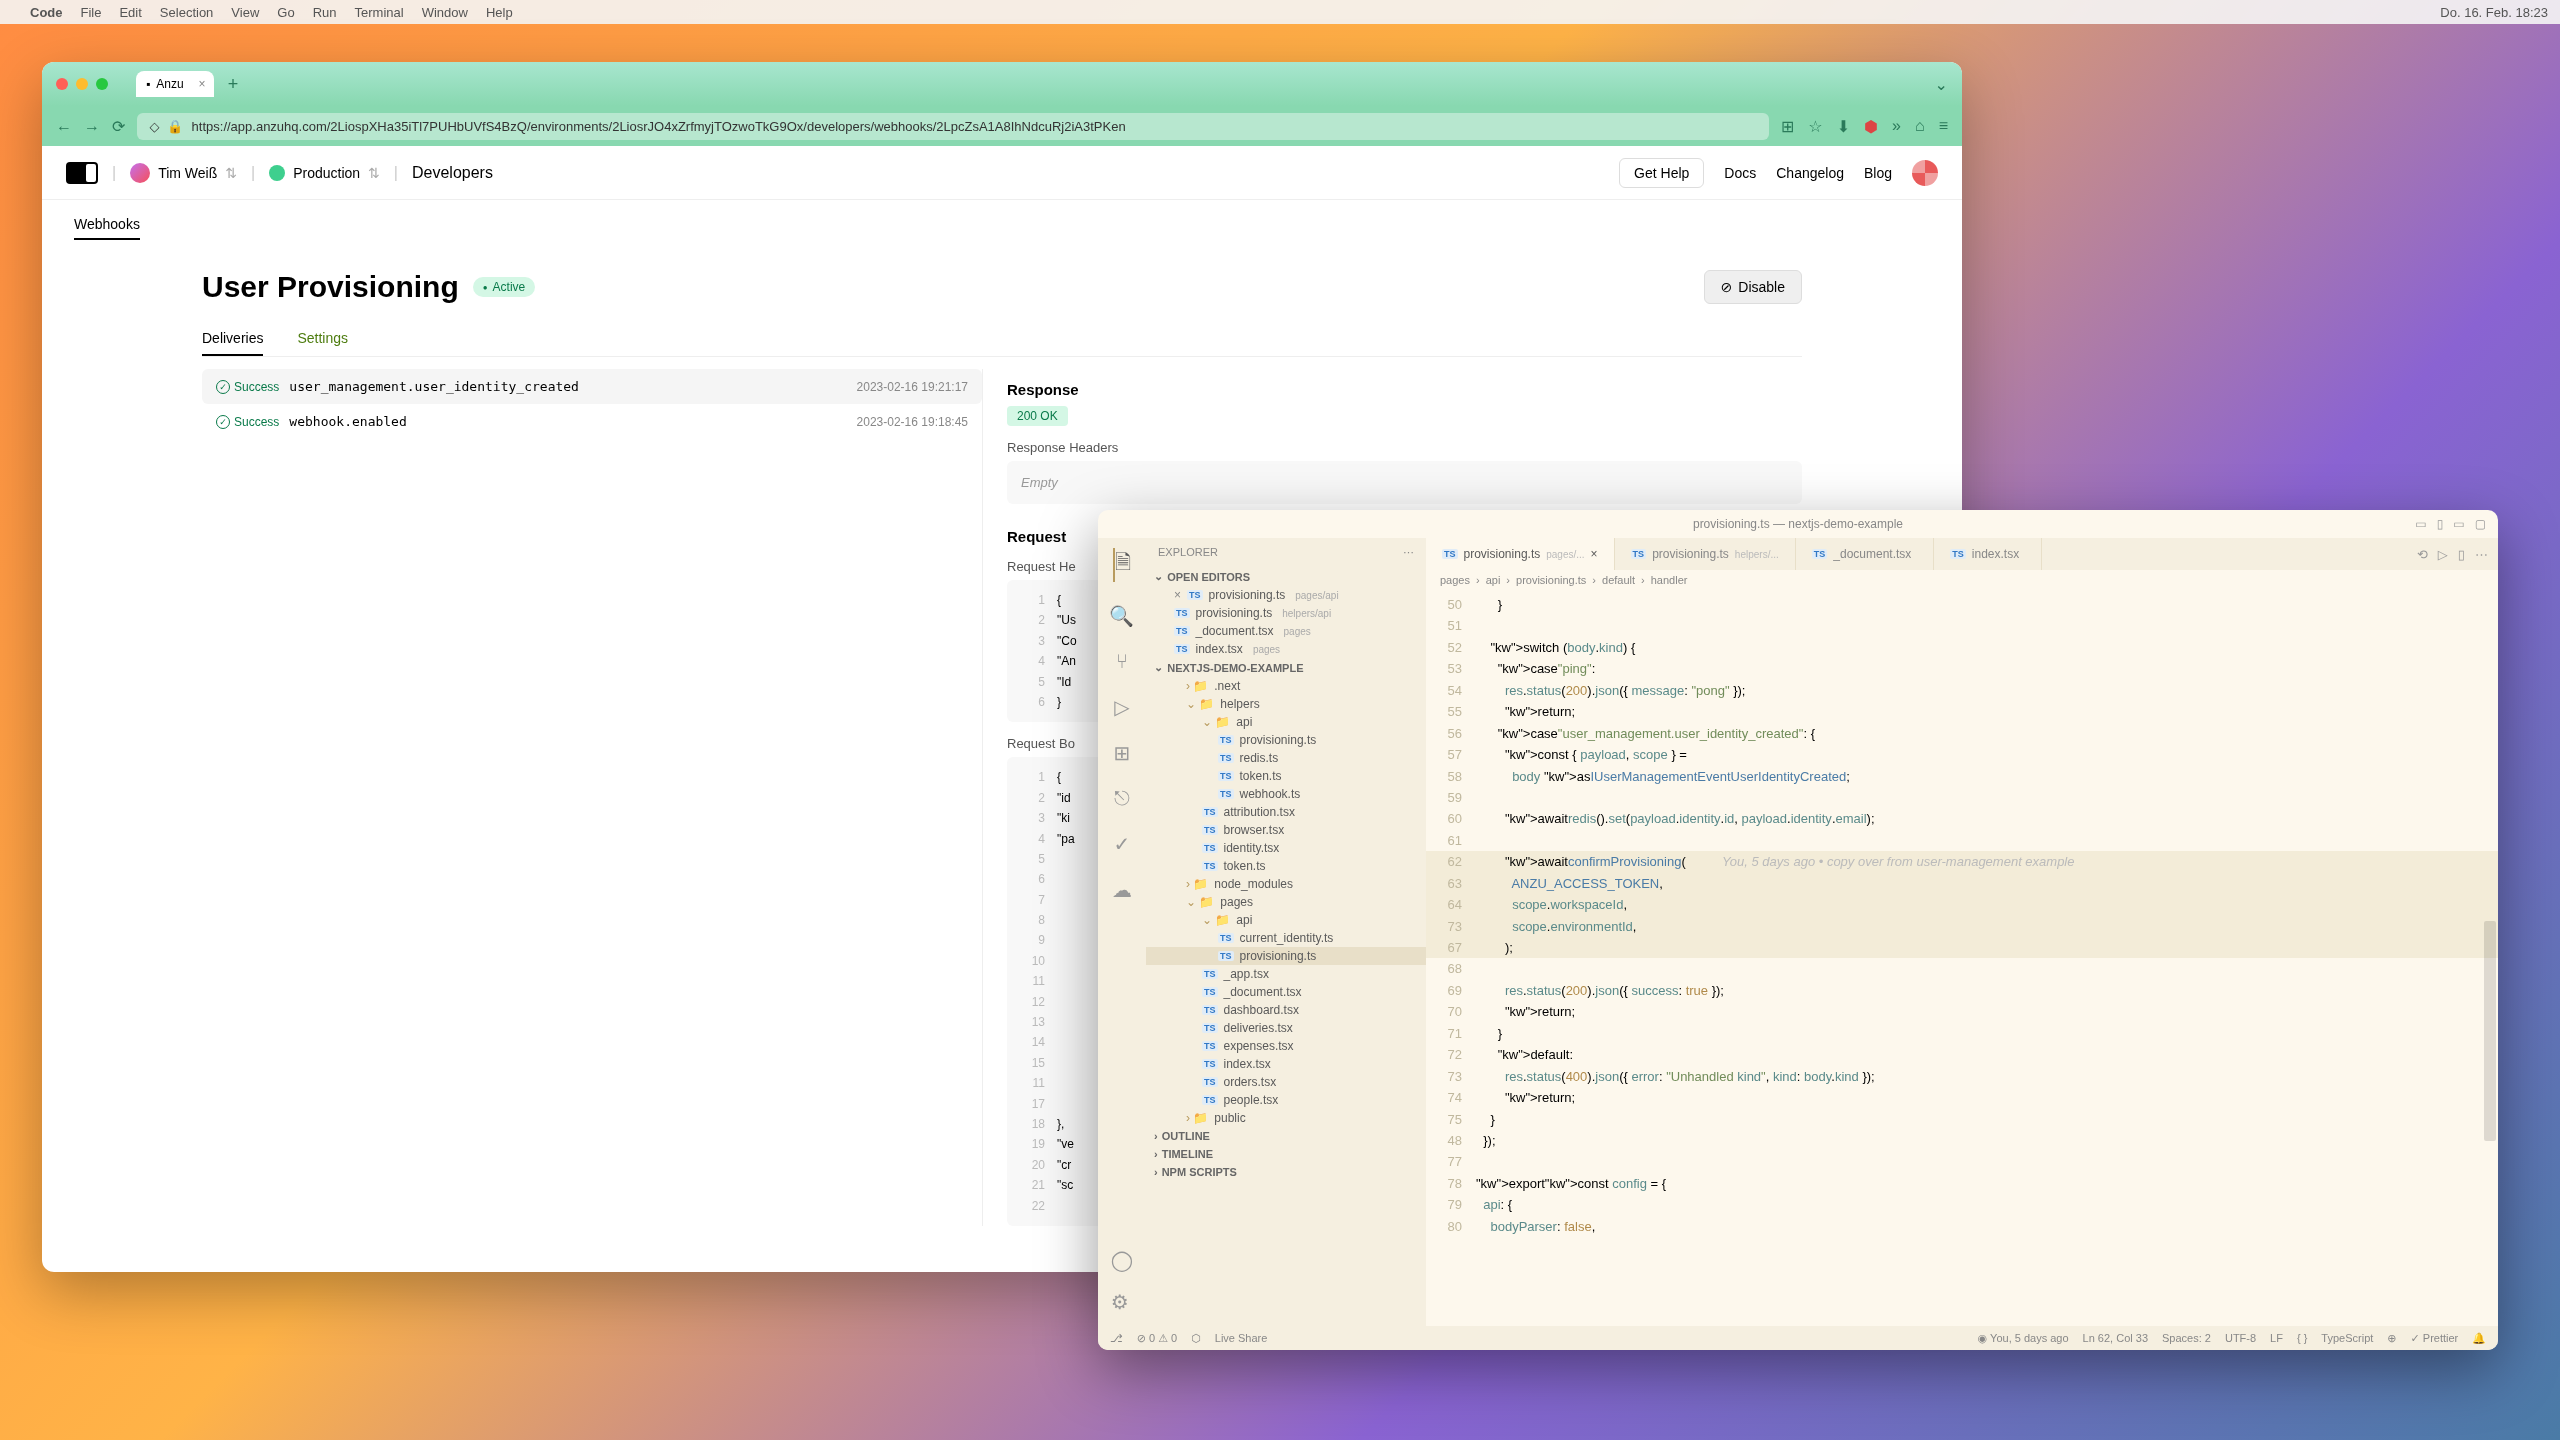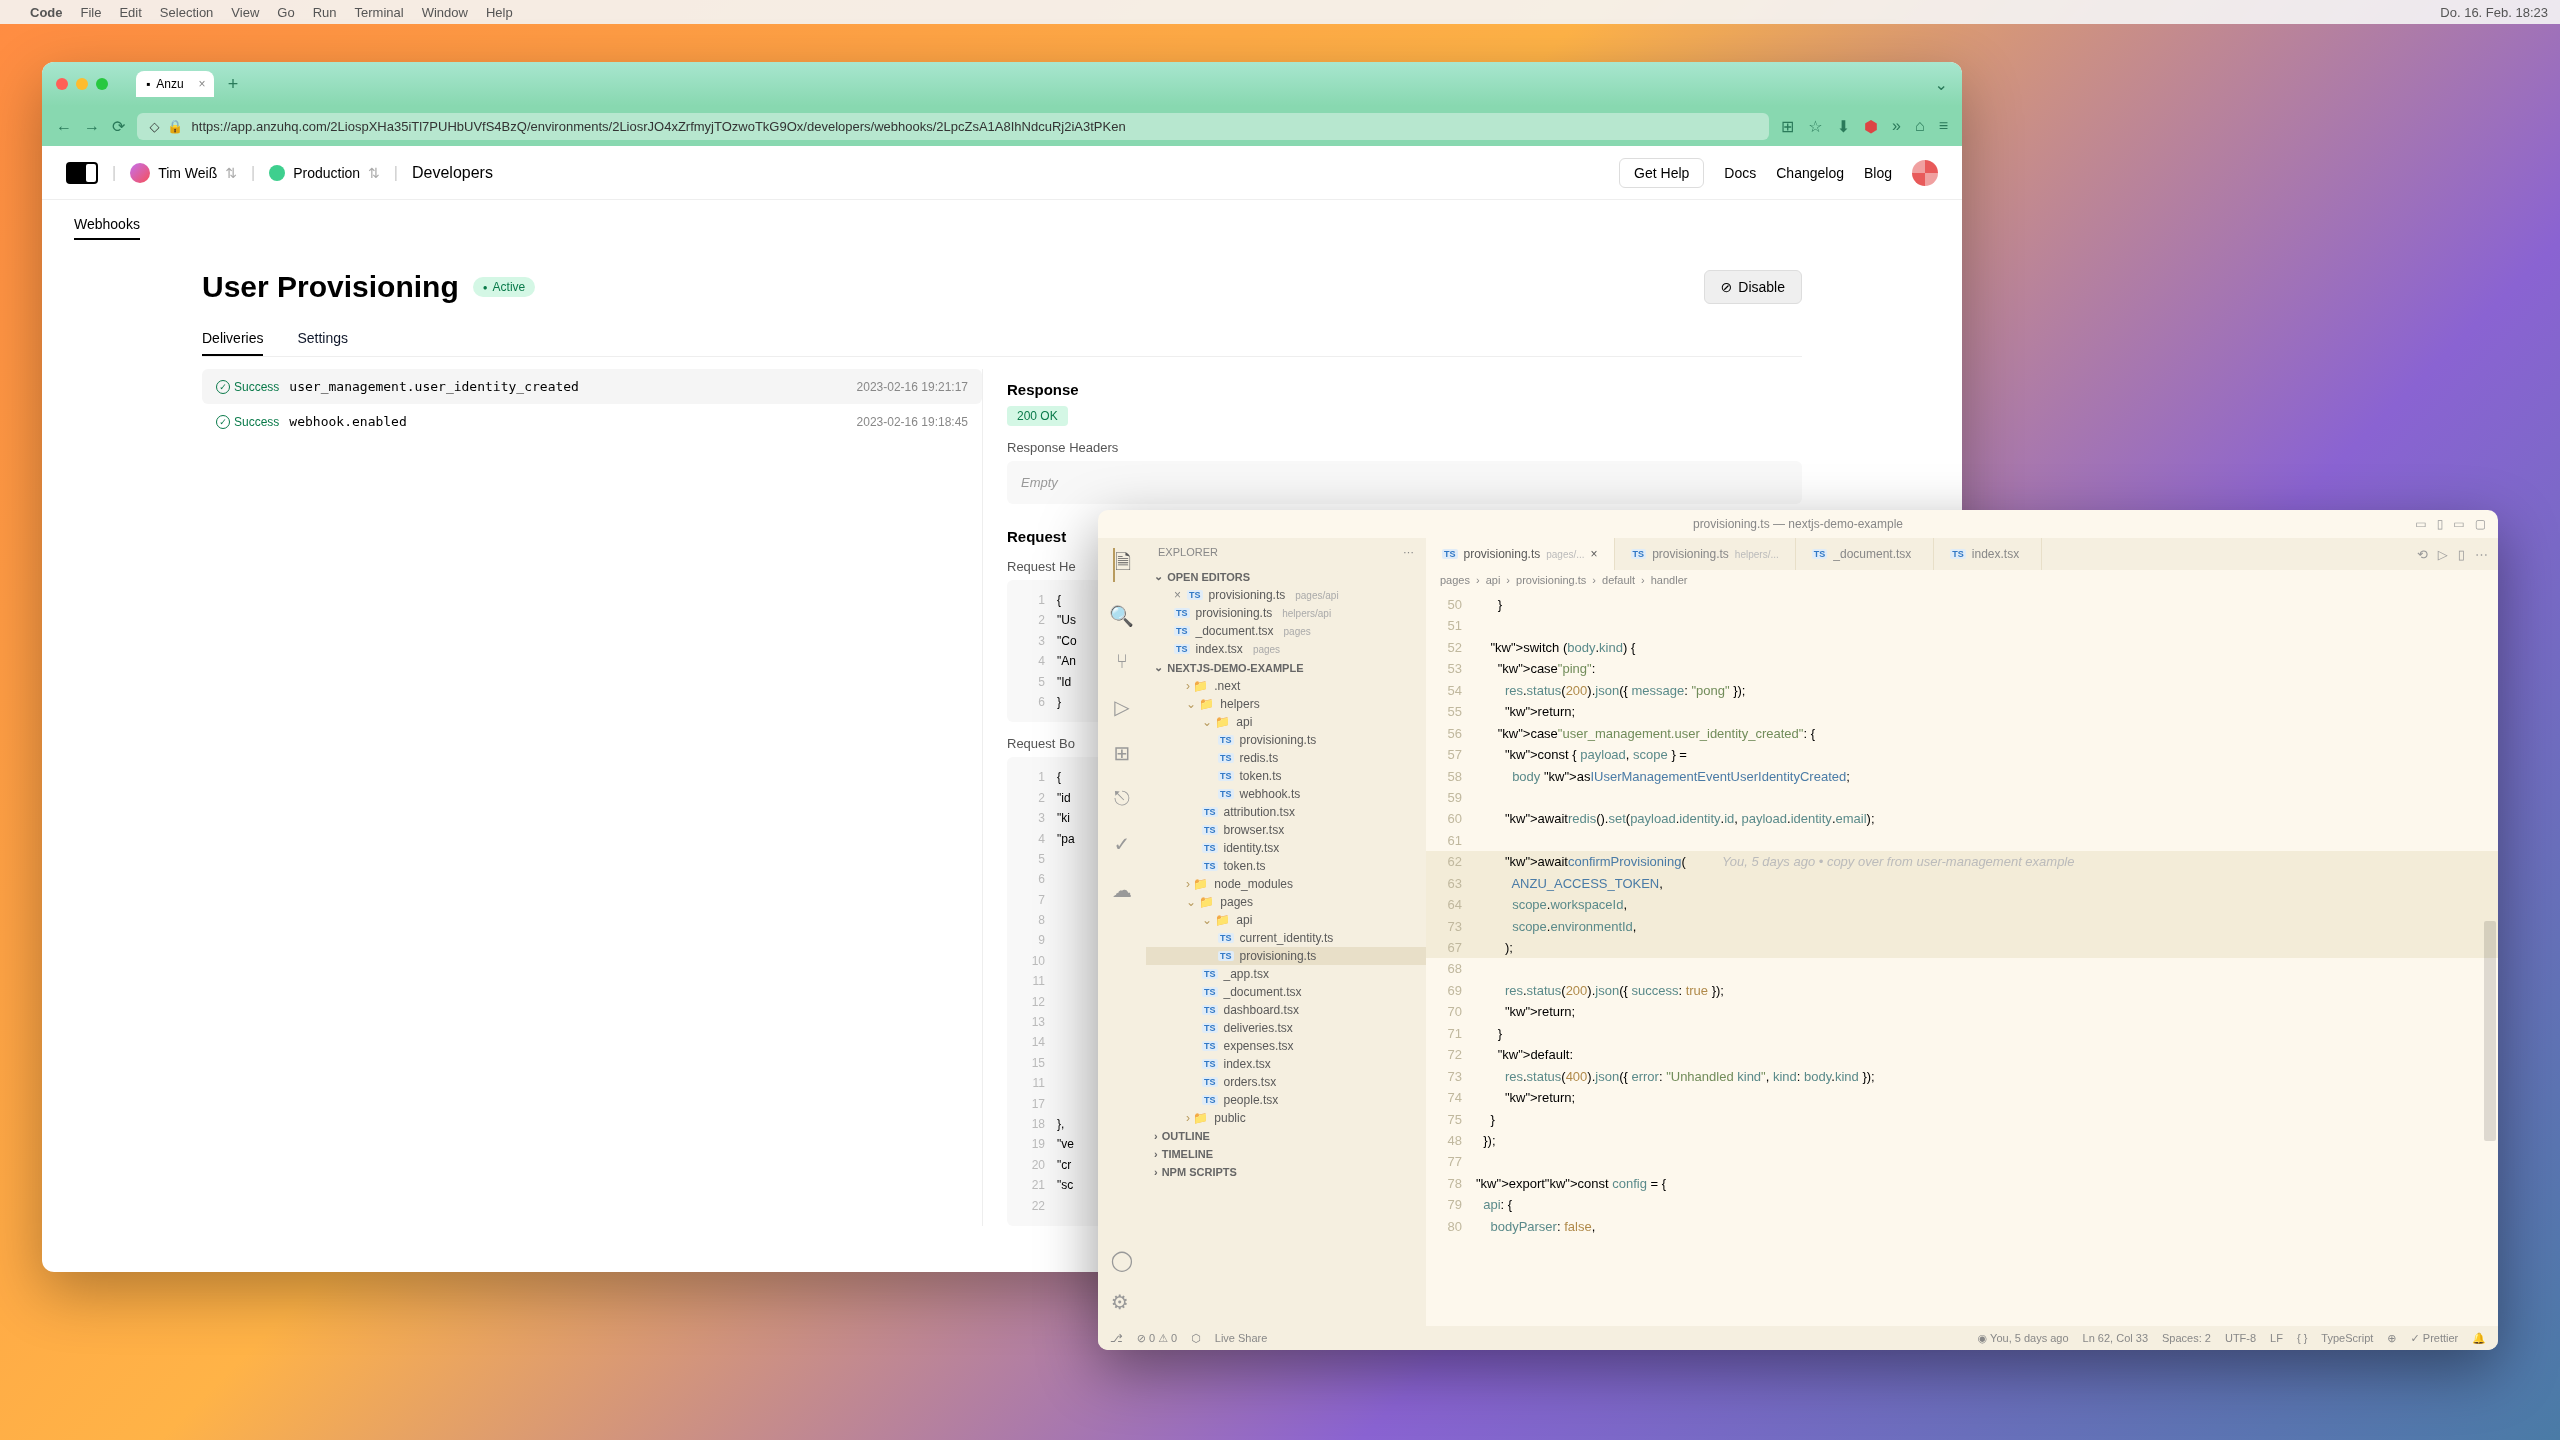--- a/index.html
+++ b/index.html
@@ -40,21 +40,21 @@
 .subnav-tab { display: inline-block; padding: 6px 0; border-bottom: 2px solid #000; font-size: 14px; }
 
 .page { flex: 1; padding: 30px 160px; overflow: auto; }
 .page-title-row { display: flex; align-items: center; gap: 14px; margin-bottom: 18px; }
 .page-title { font-size: 30px; font-weight: 600; }
 .badge-active { background: #d4f7e5; color: #0a7a4a; font-size: 12px; padding: 3px 10px; border-radius: 12px; display: flex; align-items: center; gap: 5px; }
 .badge-active::before { content: '●'; font-size: 8px; }
 .disable-btn { margin-left: auto; border: 1px solid #ddd; padding: 8px 16px; border-radius: 6px; font-size: 14px; display: flex; align-items: center; gap: 6px; }
 
 .tabs { display: flex; gap: 34px; border-bottom: 1px solid #eee; margin-bottom: 0; }
-.tabs span { padding: 8px 0; font-size: 14px; color: #0f172a; }
+.tabs span { padding: 8px 0; font-size: 14px; color: #4d7c0f; }
 .tabs span.active { color: #000; border-bottom: 2px solid #000; }
 
 .content-split { display: flex; gap: 0; margin-top: 12px; }
 .left-col { width: 780px; }
 .right-col { flex: 1; padding-left: 24px; border-left: 1px solid #eee; }
 
 .delivery-row { display: flex; align-items: center; padding: 10px 14px; border-radius: 6px; font-size: 13px; gap: 10px; }
 .delivery-row.selected { background: #f5f5f5; }
 .success-pill { color: #0a7a4a; display: flex; align-items: center; gap: 4px; font-size: 12px; }
 .success-pill::before { content: '✓'; border: 1.5px solid #0a7a4a; border-radius: 50%; width: 12px; height: 12px; display: inline-flex; align-items: center; justify-content: center; font-size: 9px; }

